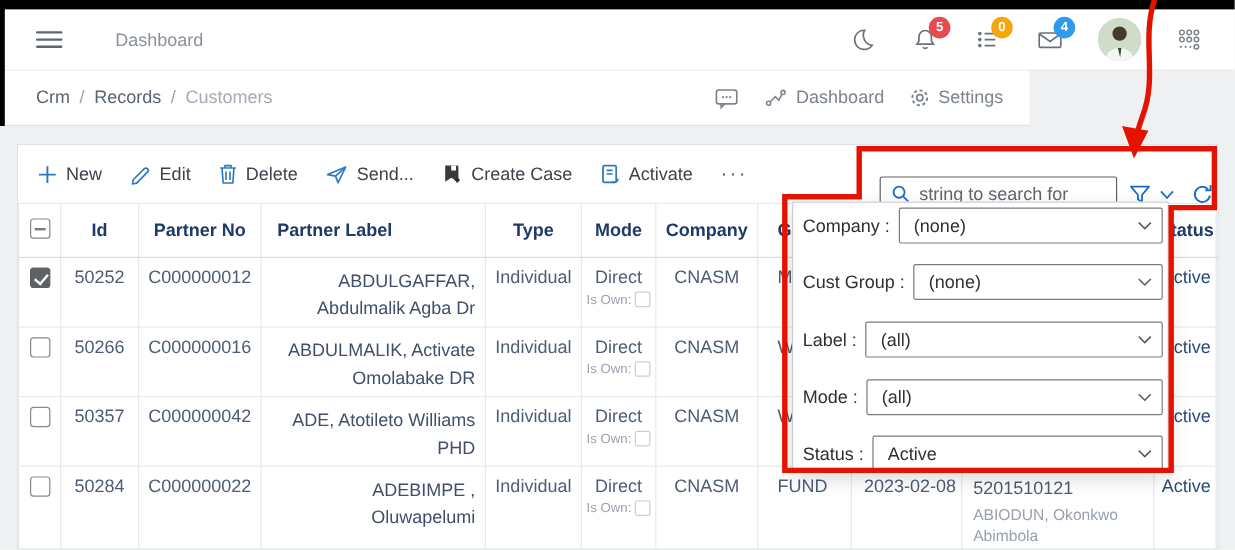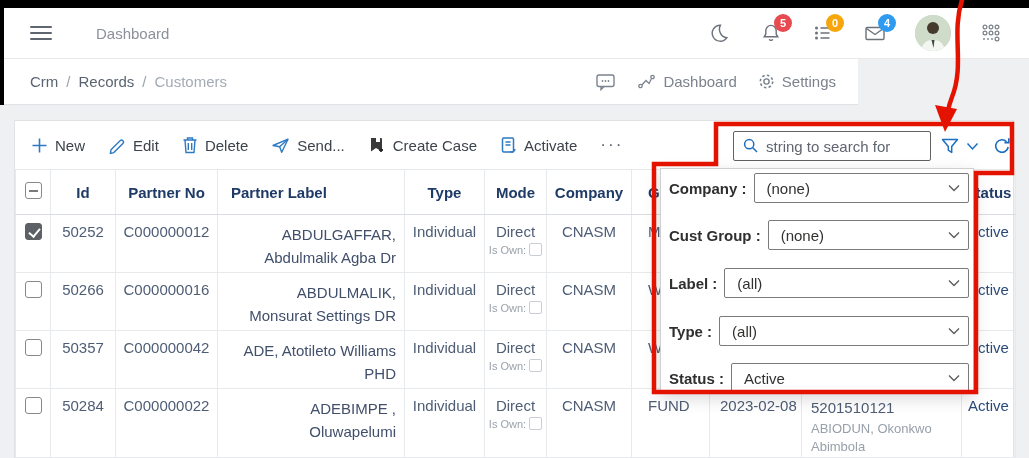--- a/index.html
+++ b/index.html
@@ -32,21 +32,21 @@
   .crumb-action { display:flex; align-items:center; gap:6px; cursor:pointer; font-size:15px; }
 
   
   .panel { position:absolute; left:14px; top:120px; width:1000px; height:338px; background:#fff;
            border:1px solid #e0e3e6; }
 
   .toolbar { position:relative; height:48px; display:flex; align-items:center; padding-left:16px; gap:23px; }
   .tbtn { display:flex; align-items:center; gap:7px; font-size:15px; color:#3c434c; cursor:pointer; white-space:nowrap; }
   .tmore { font-size:17px; color:#585f68; letter-spacing:2px; cursor:pointer; }
 
-  .search-wrap { position:absolute; left:718px; top:10px; display:flex; align-items:center; }
+  .search-wrap { position:absolute; left:718px; top:26px; display:flex; align-items:center; }
   .search-box { width:198px; height:30px; border:1px solid #616161; border-radius:2px; background:#fff;
                 display:flex; align-items:center; padding:0 6px 0 8px; }
   .search-box input { border:none; outline:none; width:158px; font-size:15px; color:#3b3b3b; font-family:"Liberation Sans",sans-serif; }
   .search-box input::placeholder { color:#5f6670; }
   .sicon { display:flex; align-items:center; justify-content:center; cursor:pointer; }
 
   
   table.grid { border-collapse:collapse; table-layout:fixed; width:1000px; }
   .grid th, .grid td { border:1px solid #e7eaec; vertical-align:top; overflow:hidden; white-space:normal; }
   .grid th { height:45px; vertical-align:middle; font-size:15px; font-weight:bold; color:#1e3a66; text-align:center; border-bottom:1px solid #d9dde1; }
@@ -63,21 +63,21 @@
   .cb { width:17px; height:17px; border:1px solid #8a8886; border-radius:3px; background:#fff; display:inline-block; position:relative; cursor:pointer; }
   .cb.ind::after { content:""; position:absolute; left:3px; top:7px; width:9px; height:2px; background:#7a7a7a; }
   .cb.checked { background:#5d6065; border-color:#5d6065; }
   .cb.checked::after { content:""; position:absolute; left:5px; top:2px; width:5px; height:9px;
                        border:solid #fff; border-width:0 2px 2px 0; transform:rotate(40deg); }
 
   
   .filter-panel { position:absolute; left:660px; top:168px; width:314px; height:224px; background:#fff;
                   border:1px solid #cfcfcf; box-shadow:0 6px 16px rgba(0,0,0,.16); z-index:5; }
   .frow { position:absolute; left:8px; right:4px; height:30px; display:flex; align-items:center; justify-content:flex-end; gap:7px; }
-  .flabel { font-size:15px; font-weight:bold; color:#2f2f2f; white-space:nowrap; }
+  .flabel { font-size:15px; font-weight:normal; color:#2f2f2f; white-space:nowrap; }
   .fselect { height:30px; border:1px solid #7a7a7a; border-radius:2px; background:#fff; display:flex;
              align-items:center; padding:0 8px 0 12px; font-size:15px; color:#323130; cursor:pointer; }
   .fselect .val { flex:1; text-align:left; }
 
   .annot { position:absolute; left:0; top:0; z-index:10; pointer-events:none; }
 </style>
 </head>
 <body>
 
 <div id="app">
@@ -295,21 +295,21 @@
         <td>CNASM</td>
         <td class="grp">M</td>
         <td></td>
         <td></td>
         <td class="status">Active</td>
       </tr>
       <tr>
         <td><span class="cb"></span></td>
         <td>50266</td>
         <td>C000000016</td>
-        <td class="label-cell">ABDULMALIK, Monsurat Settings DR</td>
+        <td class="label-cell">ABDULMALIK, Activate Omolabake DR</td>
         <td>Individual</td>
         <td>
               <div>Direct</div>
           <div class="isown">
                 <span>Is Own:</span>
                 <span class="owncb"></span>
               </div>
             </td>
         <td>CNASM</td>
         <td class="grp">WA</td>
@@ -384,21 +384,21 @@
     <div class="frow" style="top:99px">
       <span class="flabel">Label :</span>
       <div class="fselect" style="width:259px">
         <span class="val">(all)</span>
         <svg width="12" height="8" viewBox="0 0 12 8">
             <path d="M1 1.5 6 6.5 11 1.5" fill="none" stroke="#5a5a5a" stroke-width="1.3"></path>
           </svg>
       </div>
     </div>
     <div class="frow" style="top:147px">
-      <span class="flabel">Type :</span>
+      <span class="flabel">Mode :</span>
       <div class="fselect" style="width:253px">
         <span class="val">(all)</span>
         <svg width="12" height="8" viewBox="0 0 12 8">
             <path d="M1 1.5 6 6.5 11 1.5" fill="none" stroke="#5a5a5a" stroke-width="1.3"></path>
           </svg>
       </div>
     </div>
     <div class="frow" style="top:194px">
       <span class="flabel">Status :</span>
       <div class="fselect" style="width:249px">

